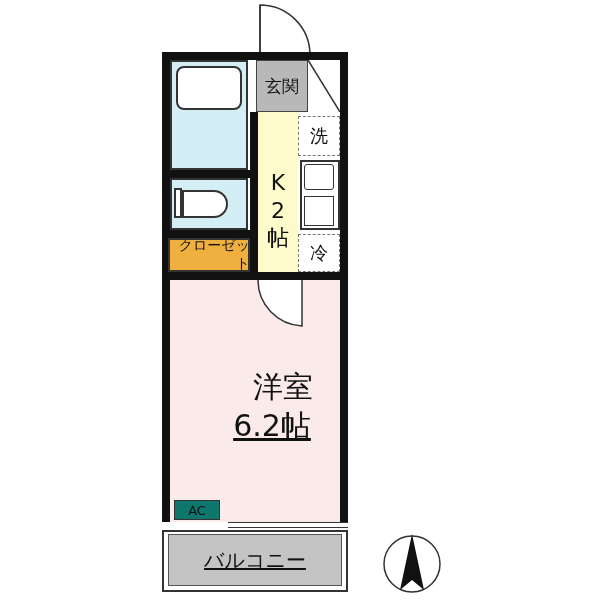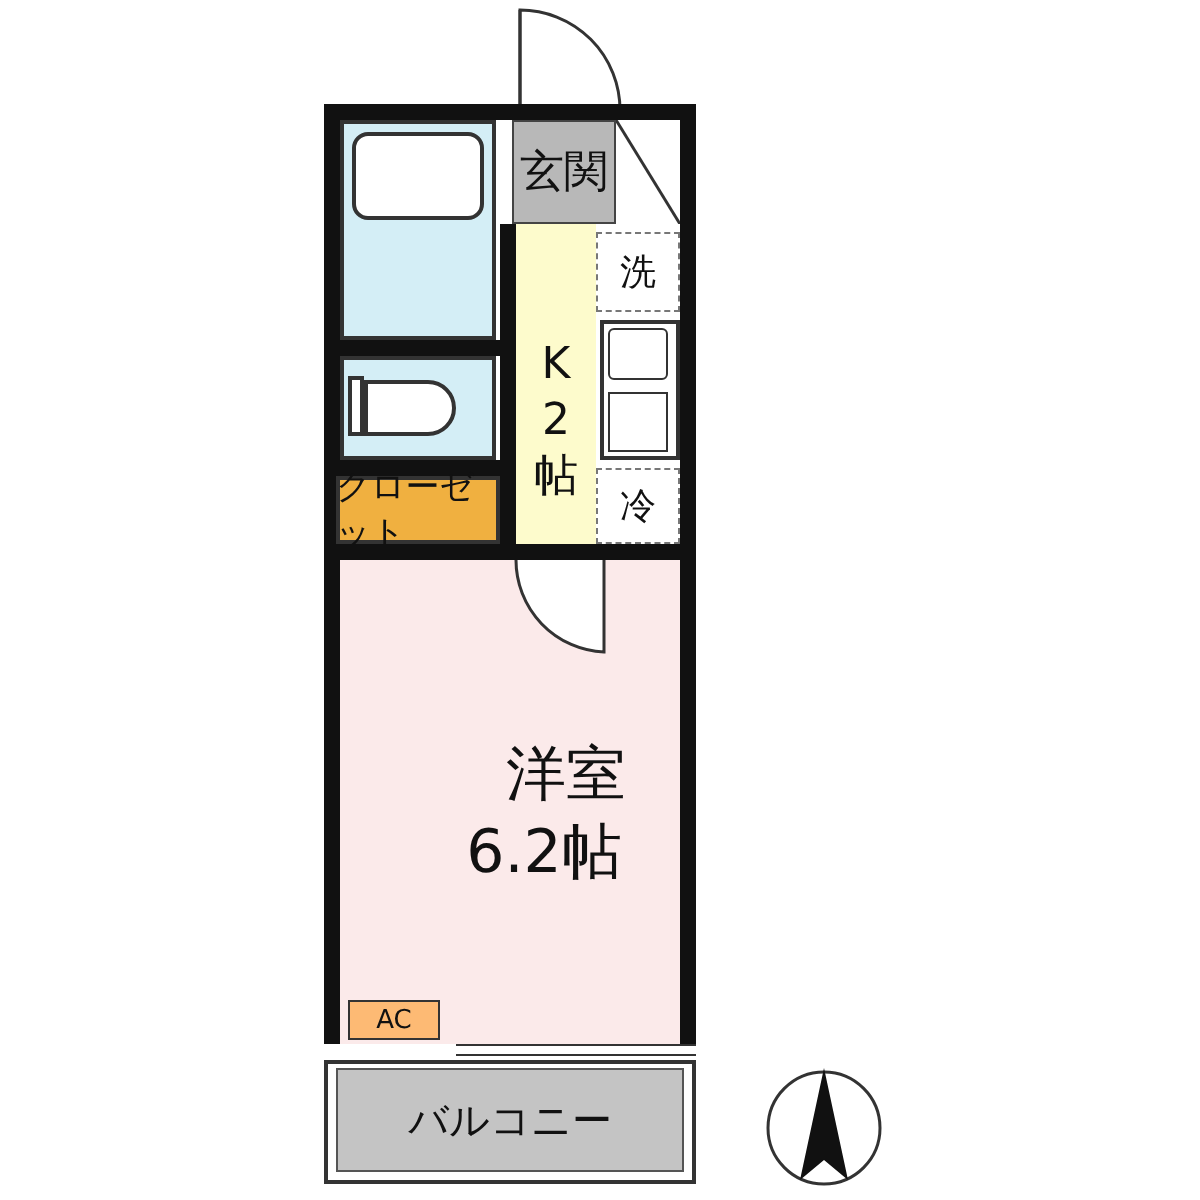--- a/index.html
+++ b/index.html
@@ -24,26 +24,26 @@
 
   <div class="abs" style="left:162px;top:170px;width:96px;height:8px;background:#111;"></div>
 
   <div class="abs" style="left:170px;top:178px;width:78px;height:52px;background:#d4eef6;border:2px solid #333;"></div>
   <div class="abs" style="left:174px;top:188px;width:8px;height:30px;background:#fff;border:2px solid #333;"></div>
   <div class="abs" style="left:182px;top:190px;width:46px;height:28px;background:#fff;border:2px solid #333;border-radius:0 16px 16px 0;"></div>
 
   <div class="abs" style="left:162px;top:230px;width:96px;height:8px;background:#111;"></div>
 
   <div class="abs" style="left:168px;top:238px;width:82px;height:34px;background:#f0b040;border:2px solid #333;"></div>
-  <div class="lbl" style="left:168px;top:238px;width:82px;height:34px;font-size:17px;">クローゼット</div>
+  <div class="lbl" style="left:168px;top:238px;width:82px;height:34px;font-size:14px;text-align:right;">クローゼット</div>
 
   <div class="abs" style="left:250px;top:112px;width:8px;height:170px;background:#111;"></div>
 
   <div class="abs" style="left:256px;top:60px;width:52px;height:52px;background:#b8b8b8;border:1px solid #444;"></div>
-  <div class="lbl" style="left:256px;top:60px;width:52px;height:52px;font-size:22px;">玄関</div>
+  <div class="lbl" style="left:256px;top:60px;width:52px;height:52px;font-size:17px;">玄関</div>
   <svg class="abs" style="left:308px;top:60px;" width="32" height="52">
     <line x1="0" y1="0" x2="32" y2="52" stroke="#333" stroke-width="1.5"></line>
   </svg>
 
   <div class="abs" style="left:258px;top:112px;width:40px;height:160px;background:#fdfbcc;"></div>
   <div class="lbl" style="left:258px;top:168px;width:40px;height:28px;font-size:22px;">K</div>
   <div class="lbl" style="left:258px;top:196px;width:40px;height:28px;font-size:22px;">2</div>
   <div class="lbl" style="left:258px;top:224px;width:40px;height:28px;font-size:22px;">帖</div>
 
   <div class="abs" style="left:298px;top:116px;width:42px;height:40px;border:1.5px dashed #777;"></div>
@@ -56,27 +56,27 @@
   <div class="abs" style="left:298px;top:234px;width:42px;height:38px;border:1.5px dashed #777;"></div>
   <div class="lbl" style="left:298px;top:234px;width:42px;height:38px;font-size:18px;">冷</div>
 
   <div class="abs" style="left:162px;top:272px;width:186px;height:8px;background:#111;"></div>
 
   <div class="abs" style="left:170px;top:280px;width:170px;height:242px;background:#fbeaea;"></div>
   <svg class="abs" style="left:256px;top:280px;" width="50" height="50">
     <path d="M2,0 A46,46 0 0,0 46,46 L46,0" fill="#fff" stroke="#333" stroke-width="1.5"></path>
   </svg>
   <div class="lbl" style="left:170px;top:368px;width:170px;height:38px;font-size:30px;padding-left:28px;">洋室</div>
-  <div class="lbl" style="left:170px;top:406px;width:204px;height:40px;font-size:30px;">6.2帖</div>
+  <div class="lbl" style="left:170px;top:406px;width:204px;height:40px;font-size:30px;text-decoration:underline;">6.2帖</div>
 
-  <div class="lbl" style="left:174px;top:500px;width:44px;height:18px;border:1.5px solid #333;background:#fdba74;font-size:13px;">AC</div>
+  <div class="lbl" style="left:174px;top:500px;width:44px;height:18px;border:1.5px solid #333;background:#0f766e;font-size:13px;">AC</div>
 
   <div class="abs" style="left:228px;top:522px;width:120px;height:6px;background:#fff;border-top:1.5px solid #333;border-bottom:1.5px solid #333;"></div>
 
   <div class="abs" style="left:162px;top:530px;width:186px;height:62px;border:2px solid #333;background:#fff;"></div>
   <div class="abs" style="left:168px;top:534px;width:174px;height:52px;background:#c4c4c4;border:1px solid #555;"></div>
-  <div class="lbl" style="left:168px;top:534px;width:174px;height:52px;font-size:20px;">バルコニー</div>
+  <div class="lbl" style="left:168px;top:534px;width:174px;height:52px;font-size:20px;text-decoration:underline;">バルコニー</div>
 
   <svg class="abs" style="left:382px;top:530px;" width="60" height="64">
     <circle cx="30" cy="34" r="28" fill="#fff" stroke="#333" stroke-width="1.5"></circle>
     <polygon points="30,4 42,60 30,50 18,60" fill="#111"></polygon>
   </svg>
 </div>
 
 </body></html>

